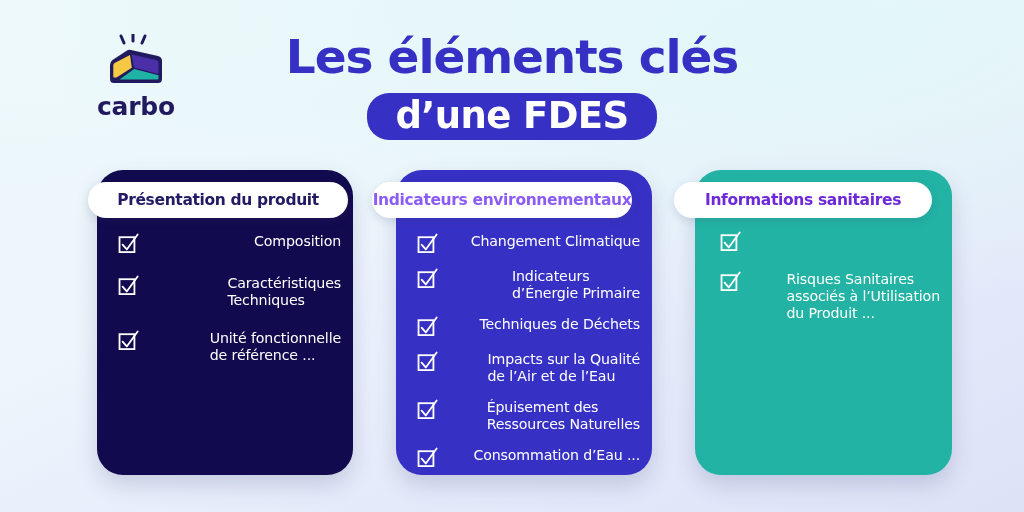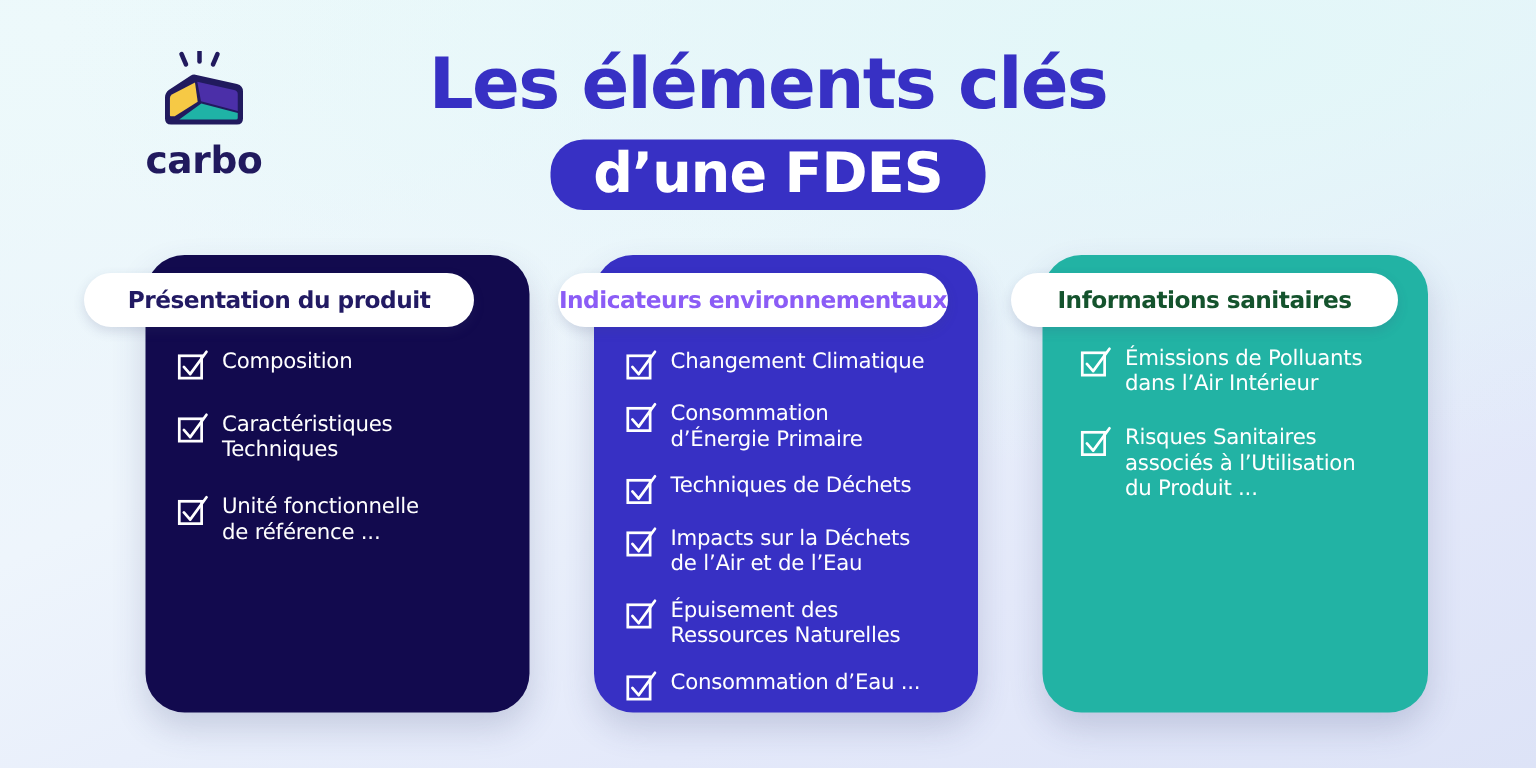--- a/index.html
+++ b/index.html
@@ -100,34 +100,35 @@
     box-shadow: 0 3px 8px rgba(60,70,120,0.16);
     display: flex;
     align-items: center;
     justify-content: center;
     font-size: 15.5px;
     font-weight: 700;
     letter-spacing: -0.35px;
     font-family: "DejaVu Sans", sans-serif;
     white-space: nowrap;
   }
-  .pill.p1 { left: 56px;  width: 260px; color: #221a63; }
+  .pill.p1 { left: 88px;  width: 260px; color: #221a63; }
   .pill.p2 { left: 372px; width: 260px; color: #8b5cf6; }
-  .pill.p3 { left: 674px; width: 258px; color: #14532d; text-align: right; }
+  .pill.p3 { left: 674px; width: 258px; color: #6d28d9; text-align: right; }
 
   .items {
     position: absolute;
     top: 62px;
     left: 21px;
     right: 12px;
   }
   .item {
     display: flex;
     align-items: flex-start;
     margin-bottom: 13px;
+    justify-content: space-between;
   }
   .chk {
     flex: 0 0 auto;
     width: 21px;
     height: 21px;
     margin-right: 9px;
     margin-top: 1px;
   }
   .item-label {
     font-size: 14.2px;
@@ -217,40 +218,40 @@
         </span>
         <span class="item-label">Changement Climatique</span>
       </div>
       <div class="item">
         <span class="chk">
           <svg viewBox="0 0 22 22" width="21" height="21" aria-hidden="true">
             <rect x="1.6" y="4.4" width="15.6" height="15.6" fill="none" stroke="#ffffff" stroke-width="1.9"></rect>
             <path d="M4.8 12.2 L9.2 17.2 L20.6 1.6" fill="none" stroke="#ffffff" stroke-width="1.9" stroke-linecap="round" stroke-linejoin="round"></path>
           </svg>
         </span>
-        <span class="item-label">Consommation
+        <span class="item-label">Indicateurs
 d’Énergie Primaire</span>
       </div>
       <div class="item">
         <span class="chk">
           <svg viewBox="0 0 22 22" width="21" height="21" aria-hidden="true">
             <rect x="1.6" y="4.4" width="15.6" height="15.6" fill="none" stroke="#ffffff" stroke-width="1.9"></rect>
             <path d="M4.8 12.2 L9.2 17.2 L20.6 1.6" fill="none" stroke="#ffffff" stroke-width="1.9" stroke-linecap="round" stroke-linejoin="round"></path>
           </svg>
         </span>
         <span class="item-label">Techniques de Déchets</span>
       </div>
       <div class="item">
         <span class="chk">
           <svg viewBox="0 0 22 22" width="21" height="21" aria-hidden="true">
             <rect x="1.6" y="4.4" width="15.6" height="15.6" fill="none" stroke="#ffffff" stroke-width="1.9"></rect>
             <path d="M4.8 12.2 L9.2 17.2 L20.6 1.6" fill="none" stroke="#ffffff" stroke-width="1.9" stroke-linecap="round" stroke-linejoin="round"></path>
           </svg>
         </span>
-        <span class="item-label">Impacts sur la Déchets
+        <span class="item-label">Impacts sur la Qualité
 de l’Air et de l’Eau</span>
       </div>
       <div class="item">
         <span class="chk">
           <svg viewBox="0 0 22 22" width="21" height="21" aria-hidden="true">
             <rect x="1.6" y="4.4" width="15.6" height="15.6" fill="none" stroke="#ffffff" stroke-width="1.9"></rect>
             <path d="M4.8 12.2 L9.2 17.2 L20.6 1.6" fill="none" stroke="#ffffff" stroke-width="1.9" stroke-linecap="round" stroke-linejoin="round"></path>
           </svg>
         </span>
         <span class="item-label">Épuisement des
@@ -270,22 +271,20 @@
 
   <div class="card teal">
     <div class="items">
       <div class="item">
         <span class="chk">
           <svg viewBox="0 0 22 22" width="21" height="21" aria-hidden="true">
             <rect x="1.6" y="4.4" width="15.6" height="15.6" fill="none" stroke="#ffffff" stroke-width="1.9"></rect>
             <path d="M4.8 12.2 L9.2 17.2 L20.6 1.6" fill="none" stroke="#ffffff" stroke-width="1.9" stroke-linecap="round" stroke-linejoin="round"></path>
           </svg>
         </span>
-        <span class="item-label">Émissions de Polluants
-dans l’Air Intérieur</span>
       </div>
       <div class="item">
         <span class="chk">
           <svg viewBox="0 0 22 22" width="21" height="21" aria-hidden="true">
             <rect x="1.6" y="4.4" width="15.6" height="15.6" fill="none" stroke="#ffffff" stroke-width="1.9"></rect>
             <path d="M4.8 12.2 L9.2 17.2 L20.6 1.6" fill="none" stroke="#ffffff" stroke-width="1.9" stroke-linecap="round" stroke-linejoin="round"></path>
           </svg>
         </span>
         <span class="item-label">Risques Sanitaires
 associés à l’Utilisation

